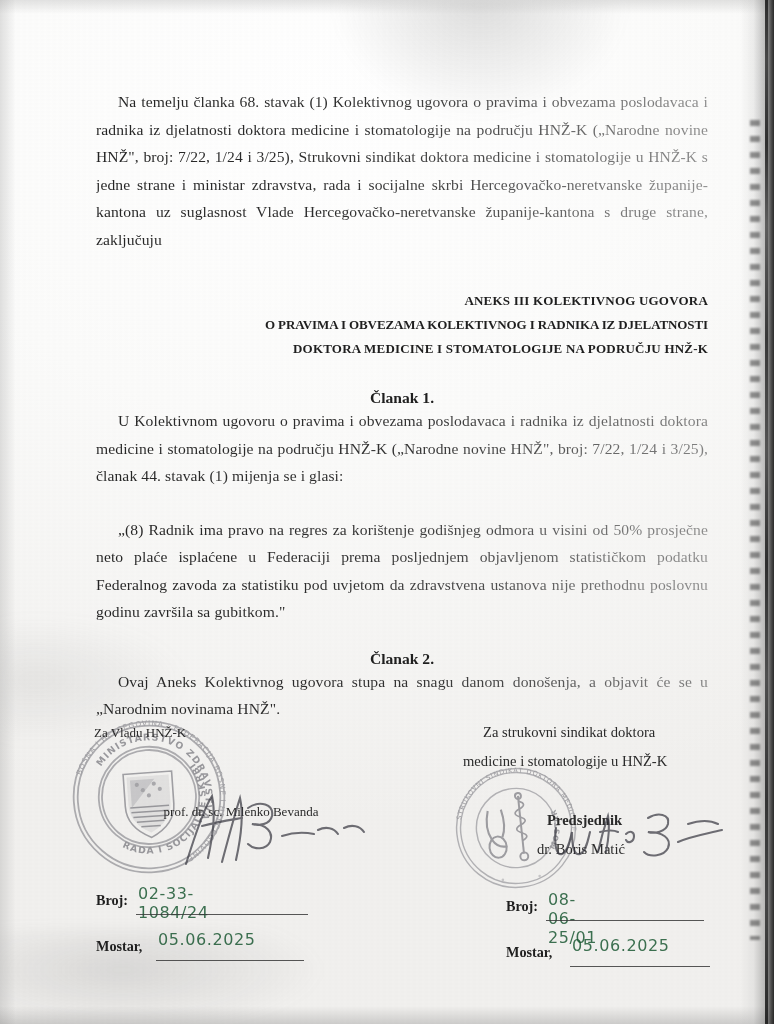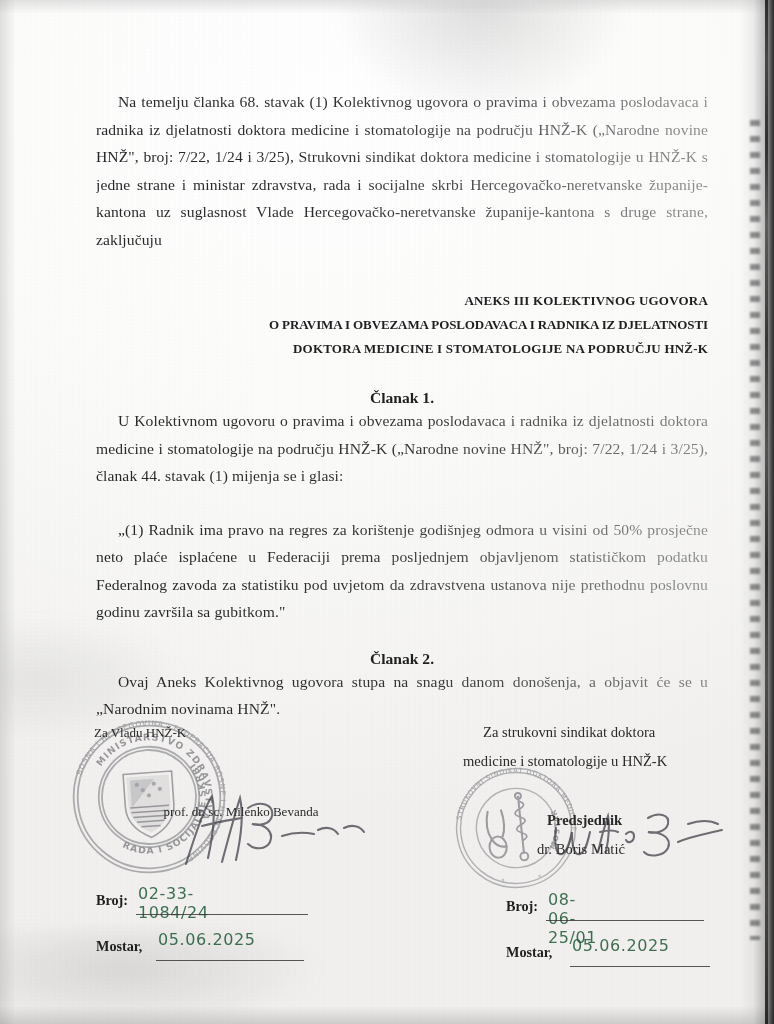--- a/index.html
+++ b/index.html
@@ -223,32 +223,32 @@
   <div class="smudge-mid-left"></div>
   <div class="top-edge"></div>
   <div class="left-edge"></div>
 
   <div class="content">
 
     <p class="body indent fade-ink">Na temelju članka 68. stavak (1) Kolektivnog ugovora o pravima i obvezama poslodavaca i radnika iz djelatnosti doktora medicine i stomatologije na području HNŽ-K („Narodne novine HNŽ", broj: 7/22, 1/24 i 3/25), Strukovni sindikat doktora medicine i stomatologije u HNŽ-K s jedne strane i ministar zdravstva, rada i socijalne skrbi Hercegovačko-neretvanske županije-kantona uz suglasnost Vlade Hercegovačko-neretvanske županije-kantona s druge strane, zaključuju</p>
 
     <div class="title-block">
       <div>ANEKS III KOLEKTIVNOG UGOVORA</div>
-      <div class="t-line2">O PRAVIMA I OBVEZAMA POSLODAVACA I RADNIKA IZ DJELATNOSTI</div>
+      <div class="t-line2">O PRAVIMA I OBVEZAMA KOLEKTIVNOG I RADNIKA IZ DJELATNOSTI</div>
       <div>DOKTORA MEDICINE I STOMATOLOGIJE NA PODRUČJU HNŽ-K</div>
     </div>
 
     <div class="gap-a"></div>
 
     <p class="article-head">Članak 1.</p>
     <p class="body indent fade-ink-soft">U Kolektivnom ugovoru o pravima i obvezama poslodavaca i radnika iz djelatnosti doktora medicine i stomatologije na području HNŽ-K („Narodne novine HNŽ", broj: 7/22, 1/24 i 3/25), članak 44. stavak (1) mijenja se i glasi:</p>
 
     <div class="gap-quote"></div>
 
-    <p class="body indent fade-ink">„(1) Radnik ima pravo na regres za korištenje godišnjeg odmora u visini od 50% prosječne neto plaće isplaćene u Federaciji prema posljednjem objavljenom statističkom podatku Federalnog zavoda za statistiku pod uvjetom da zdravstvena ustanova nije prethodnu poslovnu godinu završila sa gubitkom."</p>
+    <p class="body indent fade-ink">„(8) Radnik ima pravo na regres za korištenje godišnjeg odmora u visini od 50% prosječne neto plaće isplaćene u Federaciji prema posljednjem objavljenom statističkom podatku Federalnog zavoda za statistiku pod uvjetom da zdravstvena ustanova nije prethodnu poslovnu godinu završila sa gubitkom."</p>
 
     <div class="gap-b"></div>
 
     <p class="article-head">Članak 2.</p>
     <p class="body indent fade-ink-soft">Ovaj Aneks Kolektivnog ugovora stupa na snagu danom donošenja, a objavit će se u „Narodnim novinama HNŽ".</p>
   </div>
 
   <div class="sig-area">
 
     <div class="stamp stamp-left">

